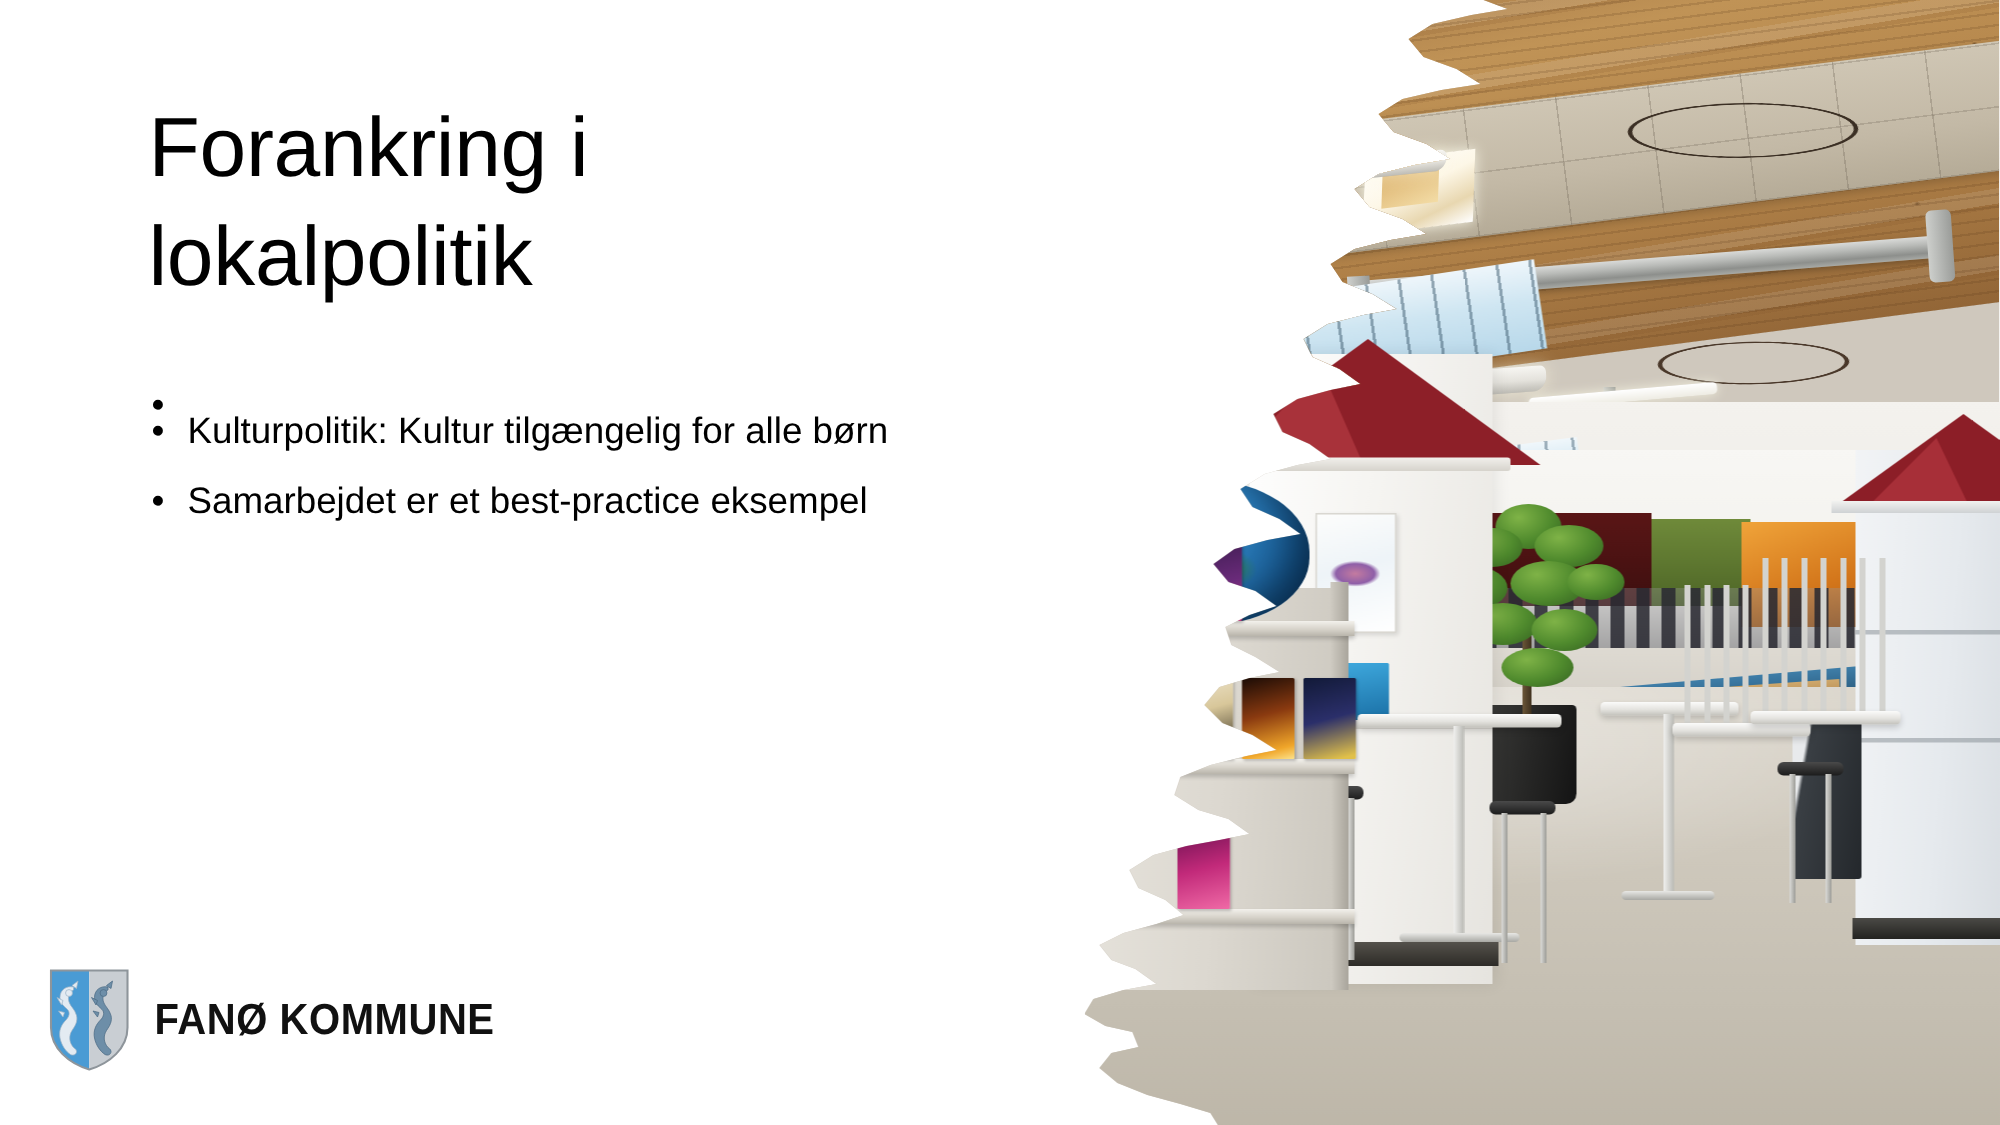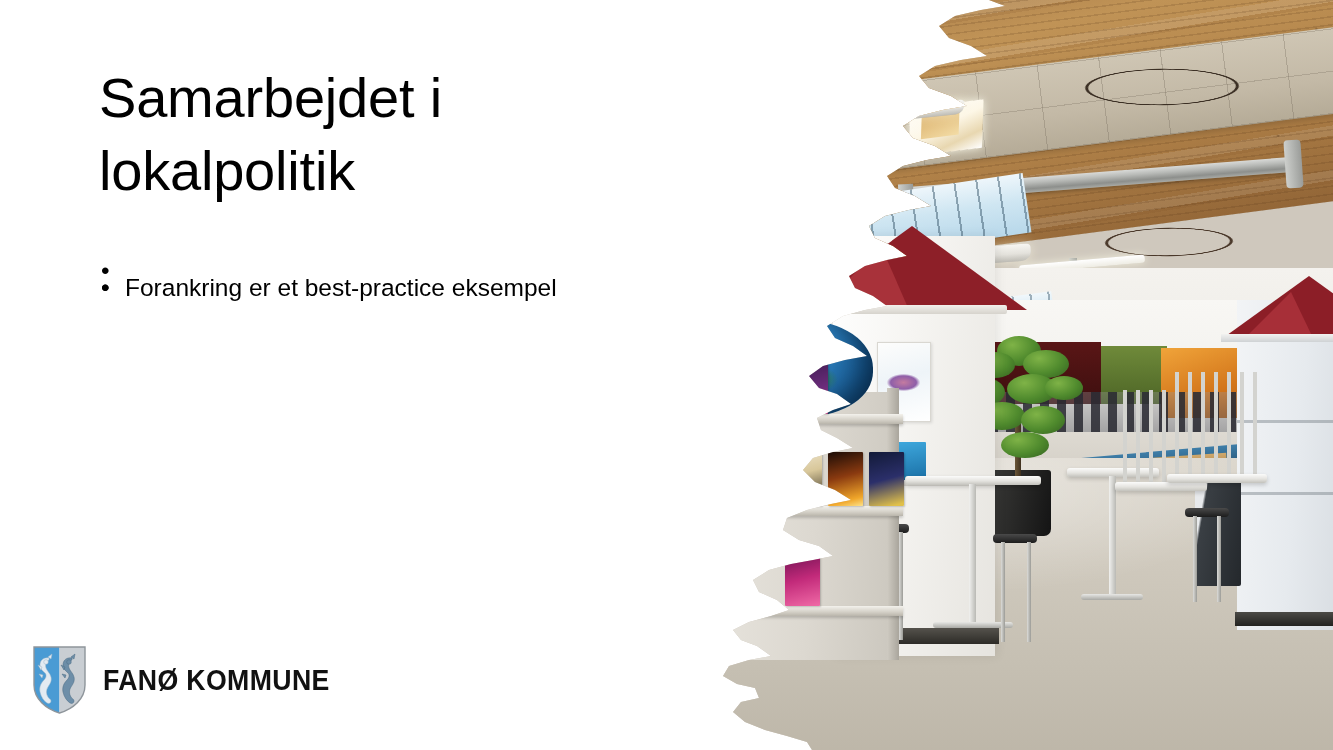--- a/index.html
+++ b/index.html
@@ -542,33 +542,34 @@
           L 250,176 L 266,166 L 290,160 L 314,156 L 298,146 L 276,138 L 266,126
           L 282,116 L 306,110 L 330,106 L 314,96 L 292,88 L 282,76 L 298,66
           L 324,60 L 350,56 L 334,46 L 312,38 L 302,26 L 318,16 L 344,10
           L 368,6 L 352,0 Z"></path>
       </clipPath>
     </defs>
   </svg>
 
   <div class="text-col">
 
-    <div class="slide-title">Samarbejdet i
+    <div class="slide-title">Forankring i
 lokalpolitik</div>
 
     <ul class="bullet-list">
       <li class="bullet-item">
         <span class="bullet-dot">•</span>
       </li>
       <li class="bullet-item">
         <span class="bullet-dot">•</span>
+        <span>Kulturpolitik: Kultur tilgængelig for alle børn</span>
       </li>
       <li class="bullet-item">
         <span class="bullet-dot">•</span>
-        <span>Forankring er et best-practice eksempel</span>
+        <span>Samarbejdet er et best-practice eksempel</span>
       </li>
     </ul>
 
     <div class="logo">
       <svg class="logo-shield" width="55" height="70" viewBox="0 0 55 70">
         <defs>
           <clipPath id="shieldClip">
             <path d="M2,2 L53,2 L53,40 C53,54 41,64 27.5,68 C14,64 2,54 2,40 Z"></path>
           </clipPath>
         </defs>

